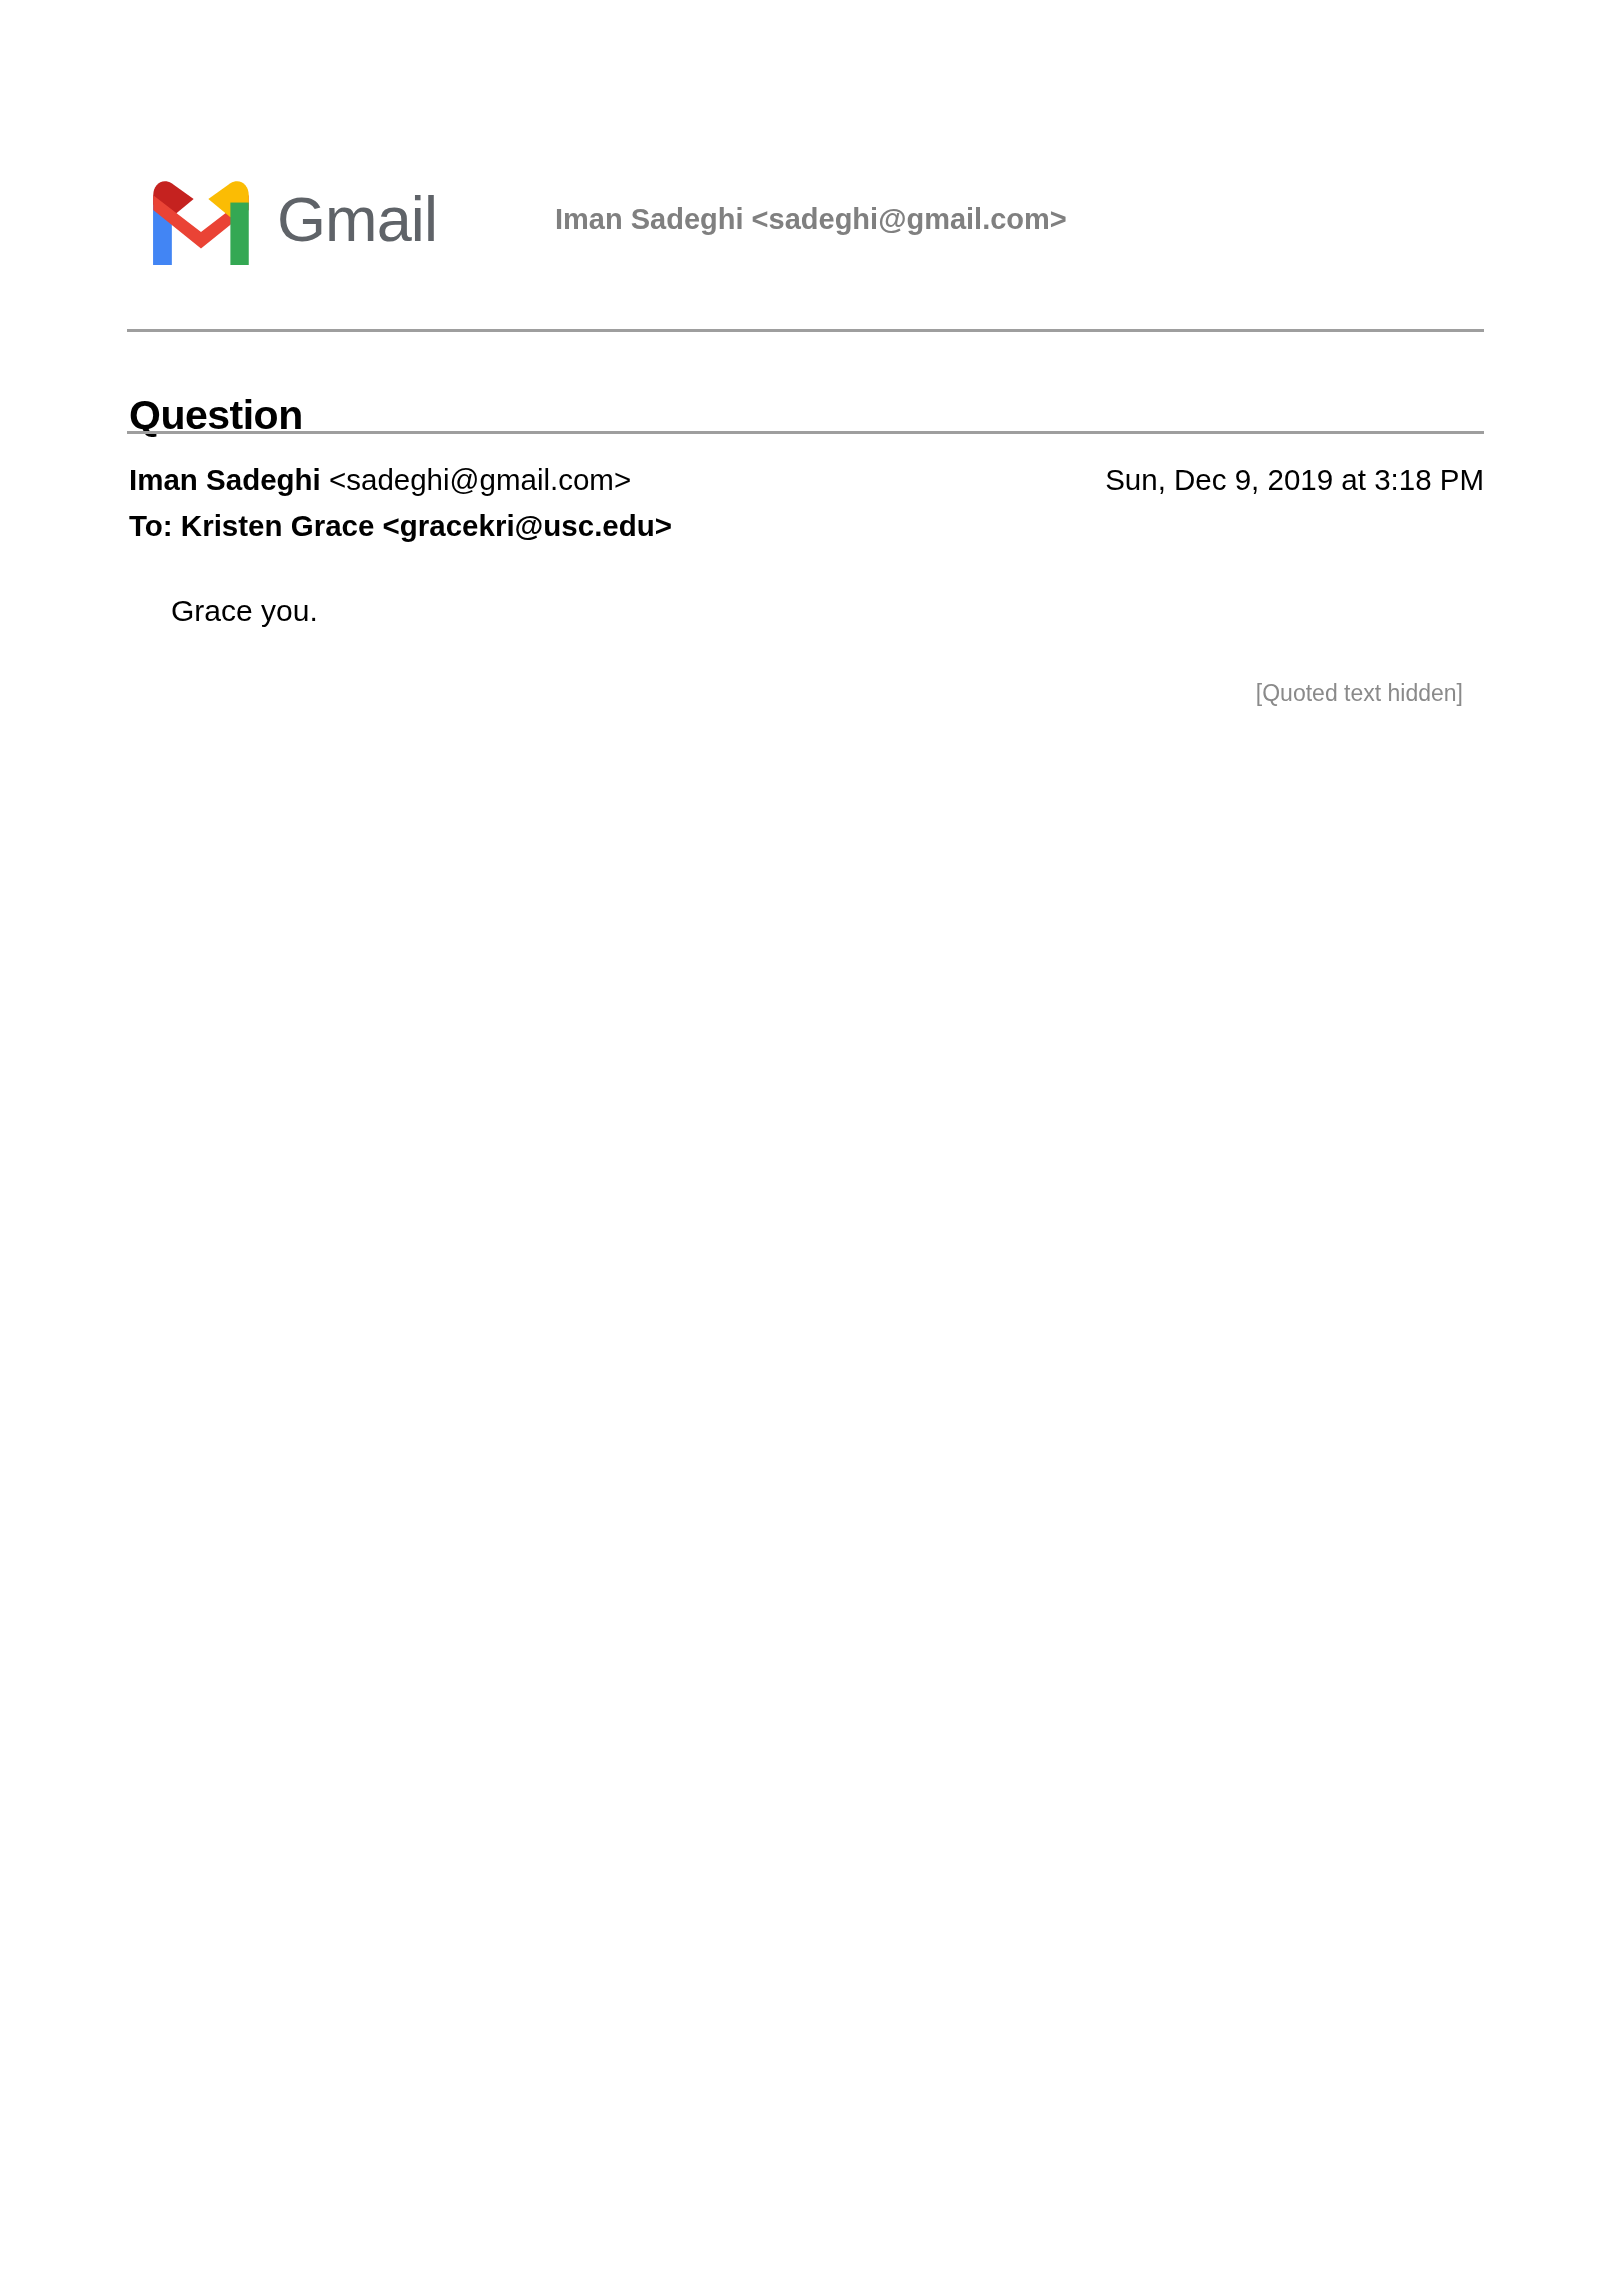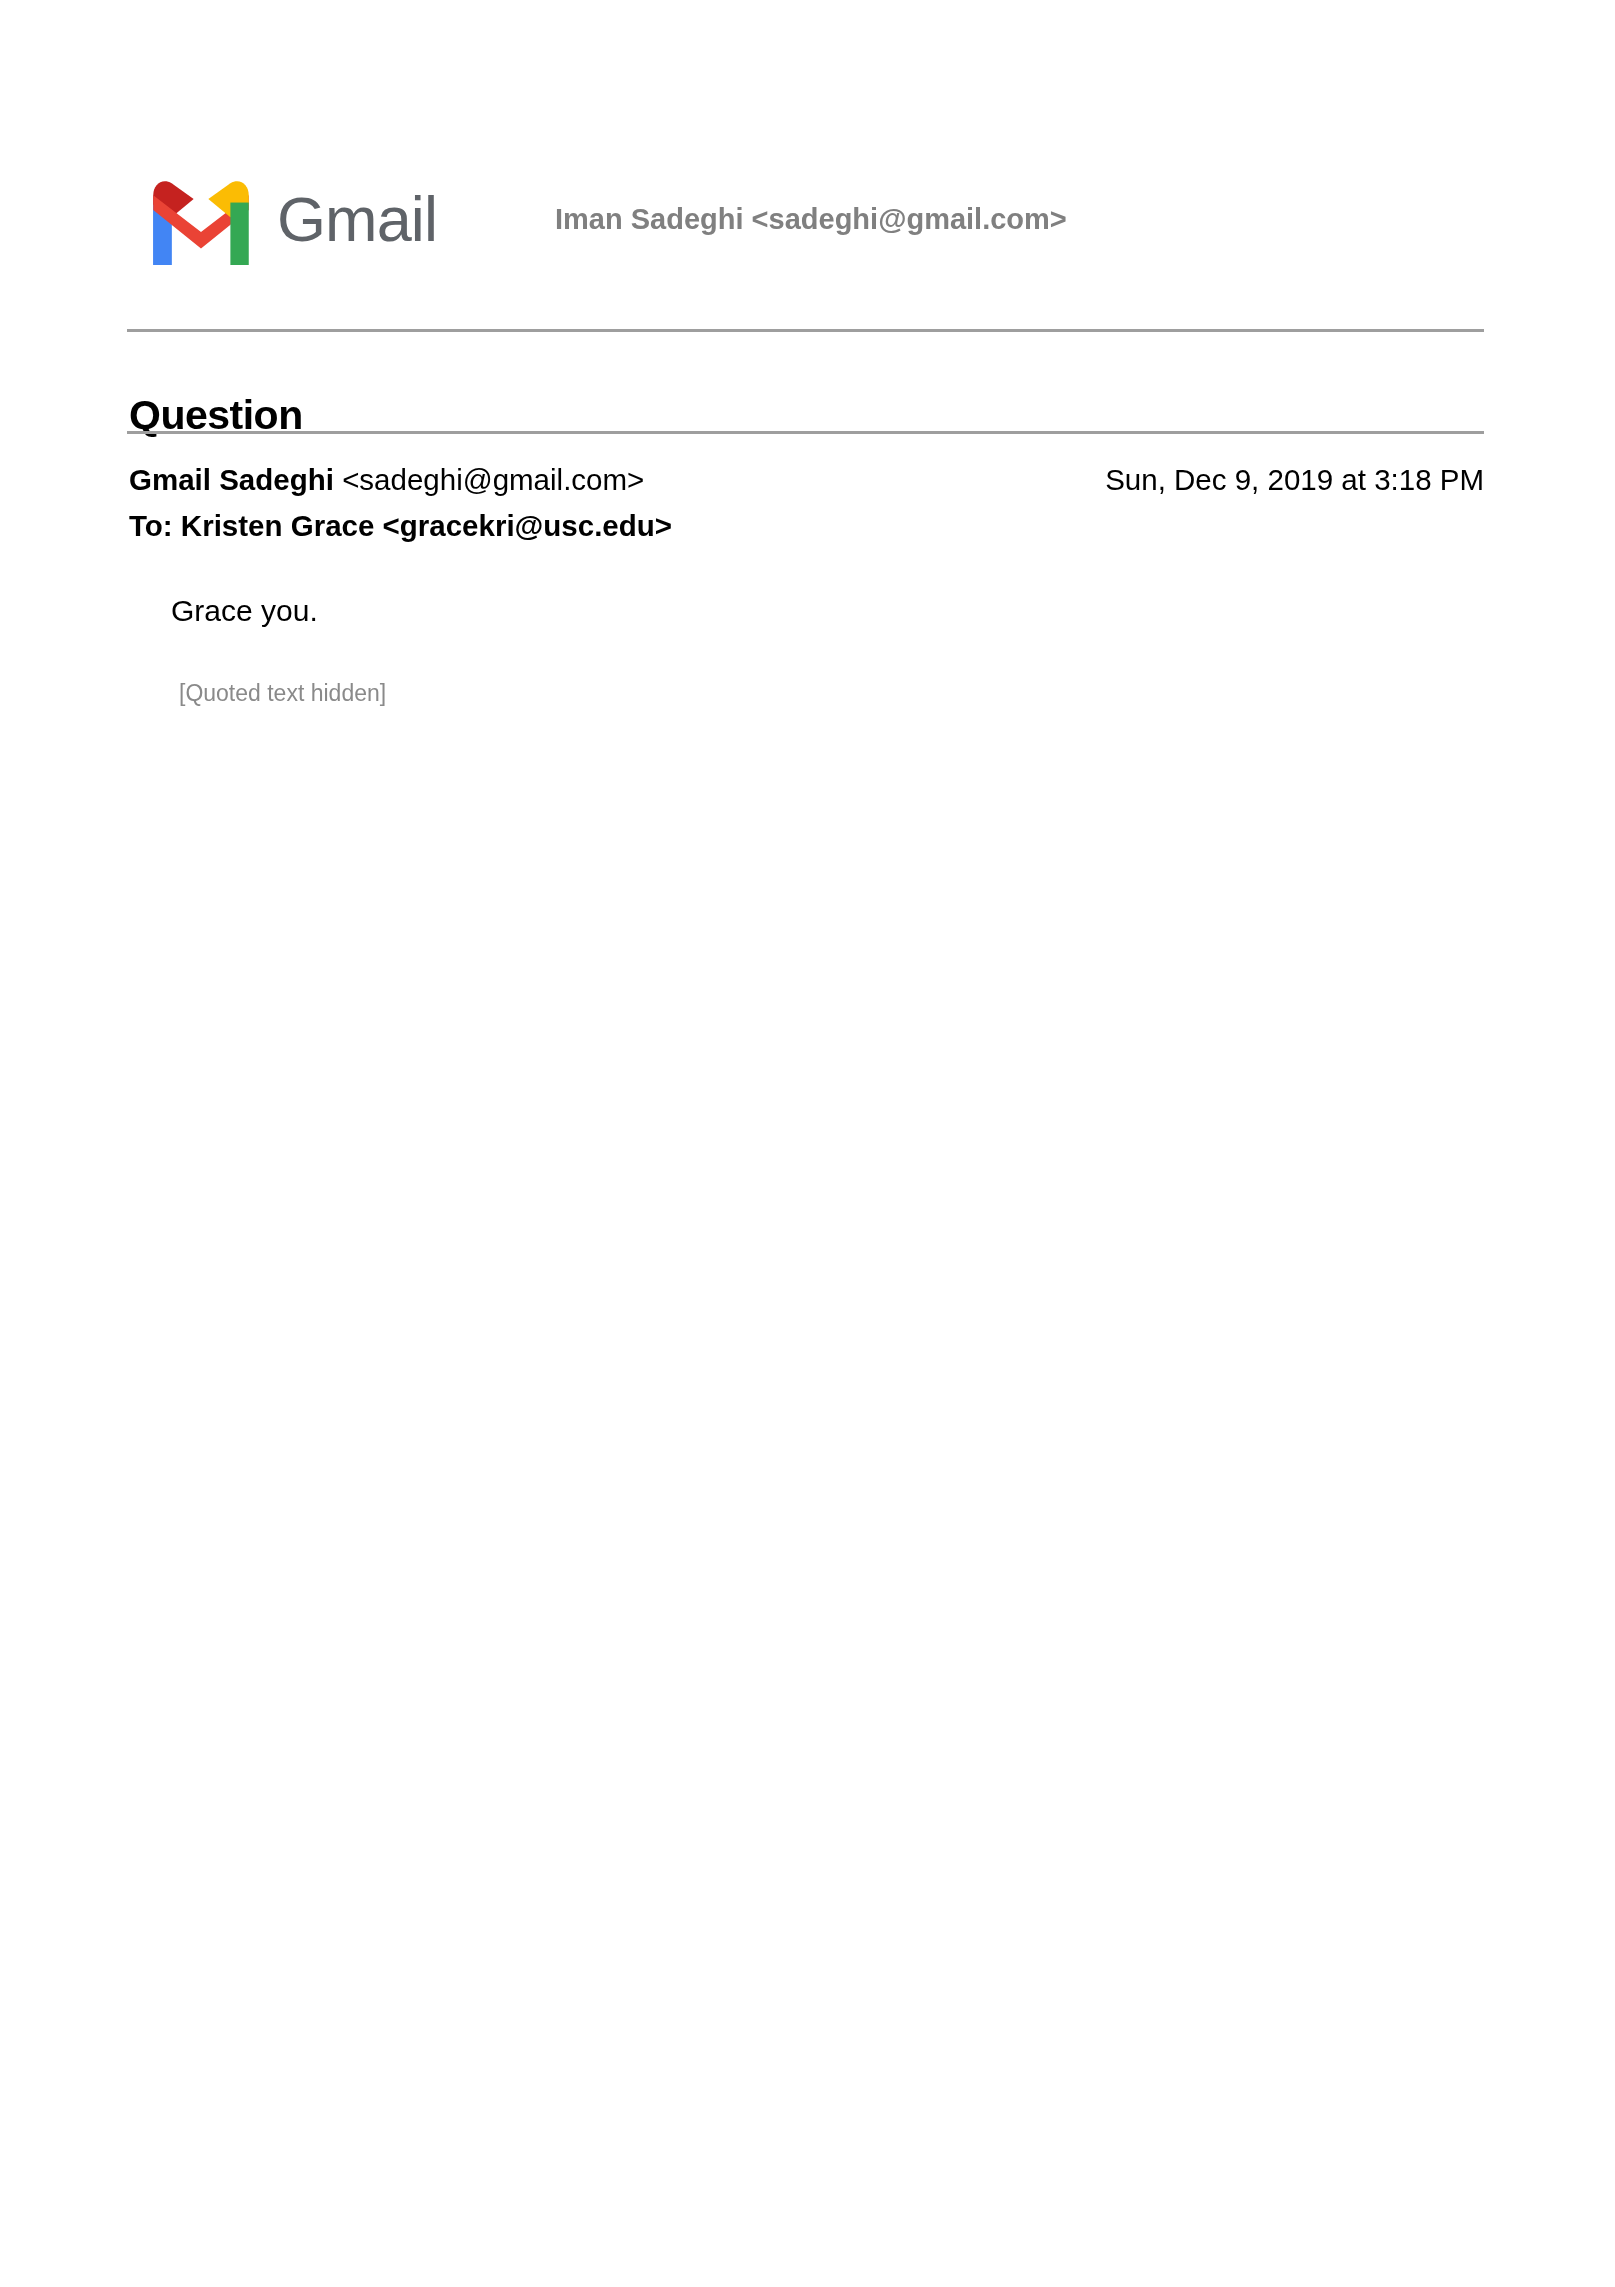--- a/index.html
+++ b/index.html
@@ -150,22 +150,23 @@
     color: #000000;
     margin: 0 0 42px 0;
     max-width: 1269px;
   }
   .body-para:last-of-type { margin-bottom: 0; }
 
   .quoted-hidden {
     font-size: 23px;
     line-height: 33px;
     color: #8a8a8a;
-    margin: 8px;
+    margin: 0;
     padding-top: 1.8px;
+    text-align: right;
   }
 </style>
 </head>
 <body>
 
 <div class="page">
 
   <div class="header">
 
     <div class="brand">
@@ -190,21 +191,21 @@
   </div>
 
   <div class="divider divider-top"></div>
 
   <h1 class="subject">Question</h1>
 
   <div class="divider divider-below-subject"></div>
 
   <div class="meta">
     <div class="meta-row">
-      <span class="meta-from-name">Gmail Sadeghi</span><span>&nbsp;</span><span class="meta-from-email">&lt;sadeghi@gmail.com&gt;</span>
+      <span class="meta-from-name">Iman Sadeghi</span><span>&nbsp;</span><span class="meta-from-email">&lt;sadeghi@gmail.com&gt;</span>
       <span class="meta-date">Sun, Dec 9, 2019 at 3:18 PM</span>
     </div>
     <div class="meta-row meta-to">To: Kristen Grace &lt;gracekri@usc.edu&gt;</div>
   </div>
 
   <div class="body-block">
     <p class="body-para">Grace you.</p>
     <p class="quoted-hidden">[Quoted text hidden]</p>
   </div>
 

